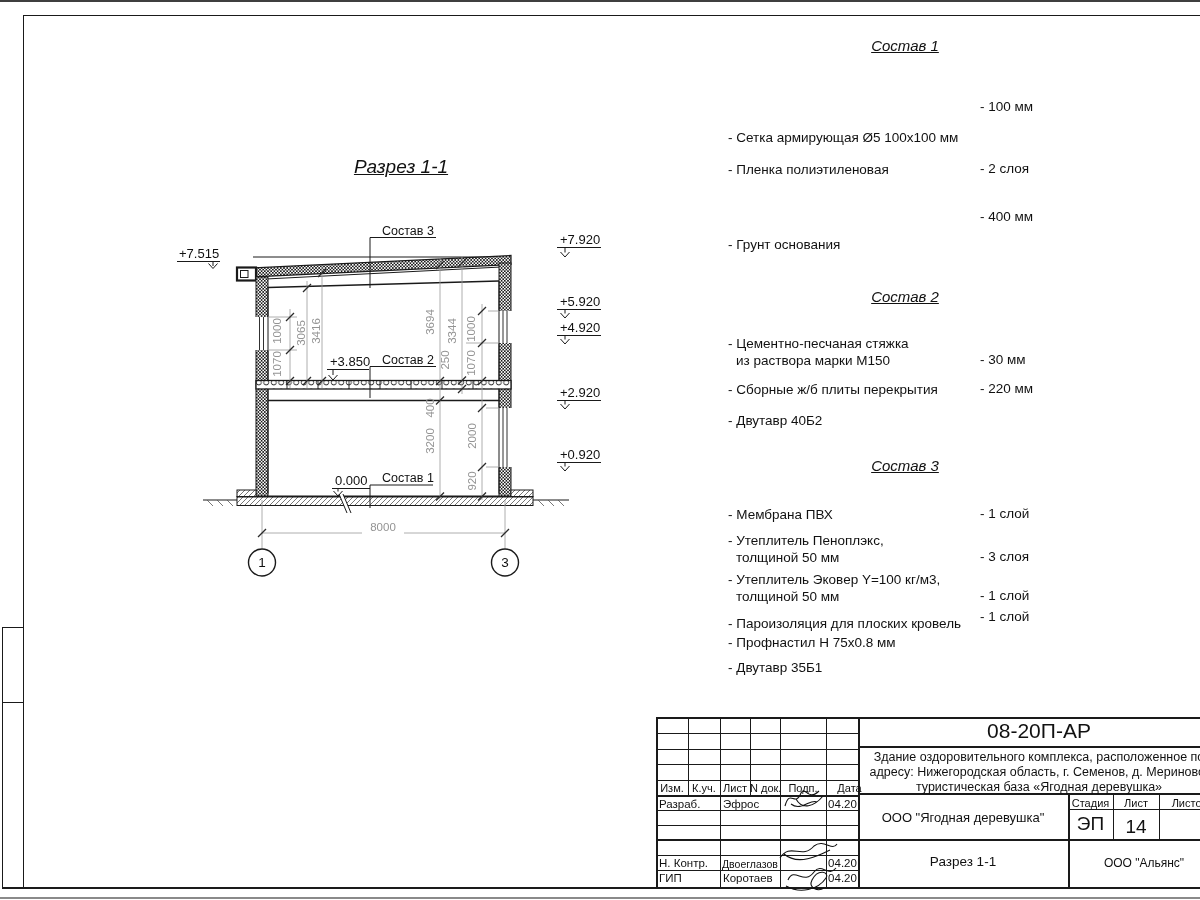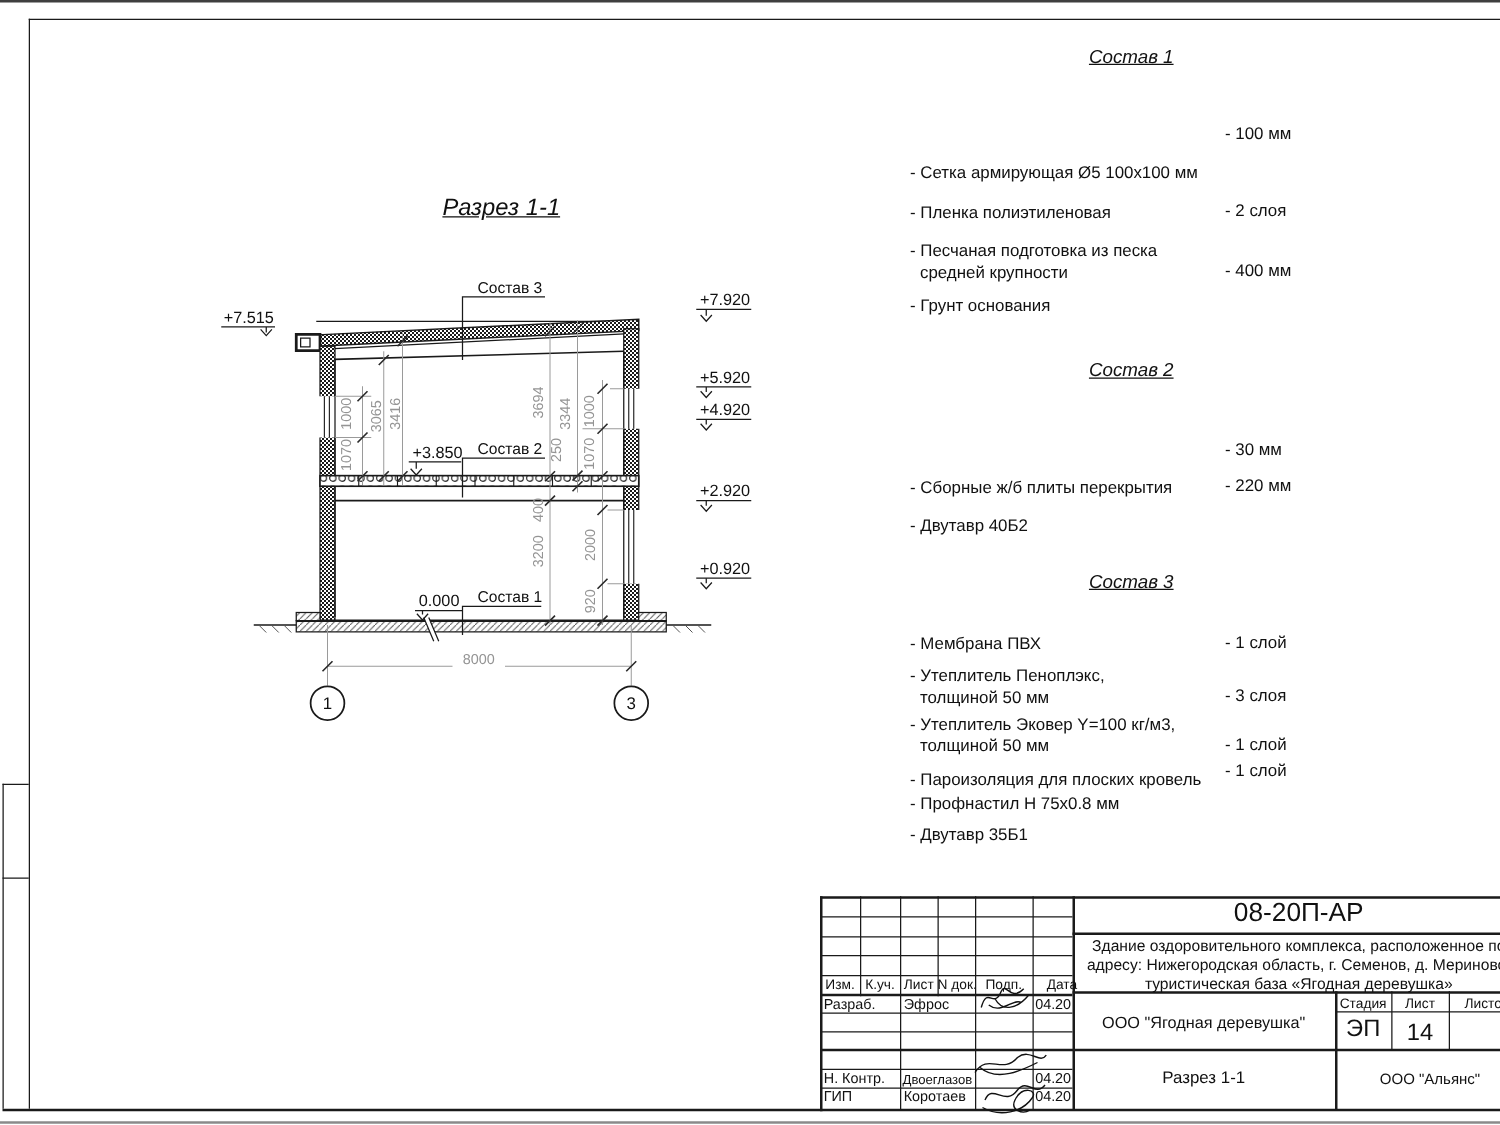--- a/index.html
+++ b/index.html
@@ -208,30 +208,30 @@
 
   <div class="mh" style="top:37px">Состав 1</div>
   <div class="mv" style="top:99px">- 100 мм</div>
   <div class="mi" style="top:129px">
       <div>- Сетка армирующая Ø5 100х100 мм</div>
     </div>
   <div class="mi" style="top:161px">
       <div>- Пленка полиэтиленовая</div>
     </div>
   <div class="mv" style="top:161px">-  2 слоя</div>
-  <div class="mi" style="top:192px">
-    <div>- Песчаная подготовка из песка</div>
-      <div class="l2">средней крупности</div>
-  </div>
   <div class="mv" style="top:209px">- 400 мм</div>
   <div class="mi" style="top:236px">
       <div>- Грунт основания</div>
     </div>
 
   <div class="mh" style="top:288px">Состав 2</div>
+  <div class="mi" style="top:335px">
+    <div>- Цементно-песчаная стяжка</div>
+      <div class="l2">из раствора марки М150</div>
+  </div>
   <div class="mv" style="top:352px">- 30 мм</div>
   <div class="mi" style="top:381px">
       <div>- Сборные ж/б плиты перекрытия</div>
     </div>
   <div class="mv" style="top:381px">- 220 мм</div>
   <div class="mi" style="top:412px">
       <div>- Двутавр 40Б2</div>
     </div>
 
   <div class="mh" style="top:457px">Состав 3</div>

